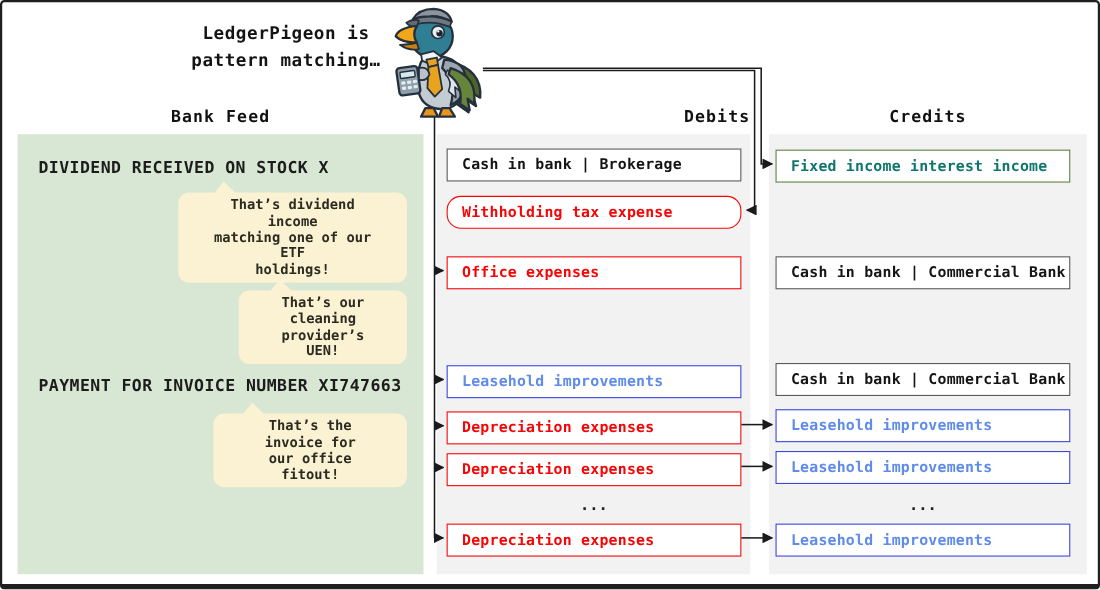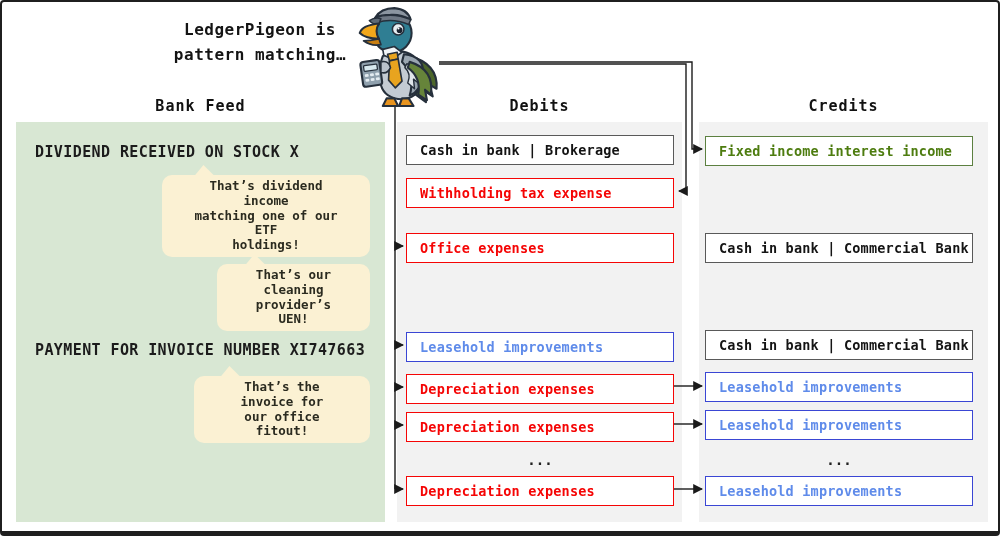--- a/index.html
+++ b/index.html
@@ -43,38 +43,38 @@
   }
   .box{
     width:268px;height:30px;background:#ffffff;box-sizing:border-box;
     display:flex;align-items:center;padding-left:13px;
     font-size:13.5px;font-weight:bold;letter-spacing:0.2px;
   }
   .bx-d{left:404px;} .bx-c{left:703px;}
   .box-black{border:1.5px solid #595959;color:#141414;}
   .box-red{border:1.5px solid #f50505;color:#f50505;}
   .box-blue{border:1.5px solid #3a46d4;color:#5f8bea;text-align:right;}
-  .box-green{border:1.5px solid #5c8040;color:#4d7c0f;}
+  .box-green{border:1.5px solid #5c8040;color:#0f766e;}
   .dots{width:268px;text-align:center;font-size:14px;font-weight:bold;color:#222;}
   .overlay{left:0;top:0;pointer-events:none;}
 </style>
 </head>
 <body>
 
 <div class="canvas">
 
   <div class="abs title">LedgerPigeon is
 pattern matching…</div>
 
   <div class="abs panel panel-green"></div>
   <div class="abs panel panel-gray panel-debits"></div>
   <div class="abs panel panel-gray panel-credits"></div>
 
   <div class="abs col-header" style="left:14px;width:369px;">Bank Feed</div>
-  <div class="abs col-header" style="left:395px;width:285px;">Debits</div>
+  <div class="abs col-header" style="left:395px;width:285px;text-align:right;">Debits</div>
   <div class="abs col-header" style="left:697px;width:289px;">Credits</div>
 
   <div class="abs txn" style="top:141px;">DIVIDEND RECEIVED ON STOCK X</div>
   <div class="abs txn" style="top:339px;">PAYMENT FOR INVOICE NUMBER XI747663</div>
 
   <div class="abs bubble" style="left:160px;top:173px;width:208px;min-height:47px;">
     <span class="tail" style="left:34px;"></span>
     <span>That’s dividend income
 matching one of our ETF
 holdings!</span>
@@ -86,21 +86,21 @@
   </div>
   <div class="abs bubble" style="left:215px;top:262px;width:153px;min-height:43px;">
     <span class="tail" style="left:30px;"></span>
     <span>That’s our cleaning
 provider’s UEN!</span>
   </div>
 
   <div class="abs box bx-d box-black" style="top:133px;">
       <span>Cash in bank | Brokerage</span>
     </div>
-  <div class="abs box bx-d box-red" style="top:176px;">
+  <div class="abs box bx-d box-red" style="top:176px;border-radius:13px;">
       <span>Withholding tax expense</span>
     </div>
   <div class="abs box bx-d box-red" style="top:231px;">
       <span>Office expenses</span>
     </div>
   <div class="abs box bx-d box-blue" style="top:330px;">
       <span>Leasehold improvements</span>
     </div>
   <div class="abs box bx-d box-red" style="top:372px;">
       <span>Depreciation expenses</span>

